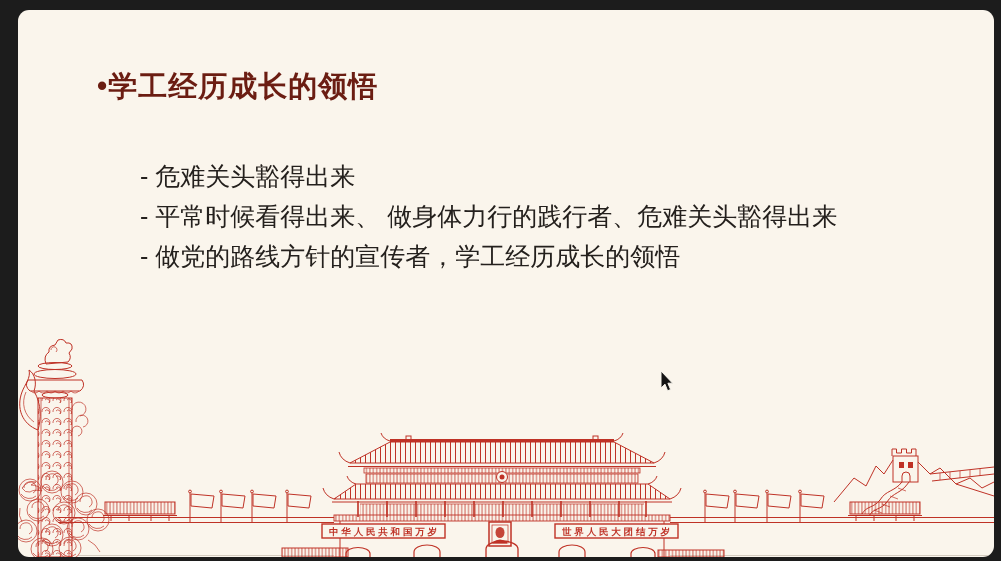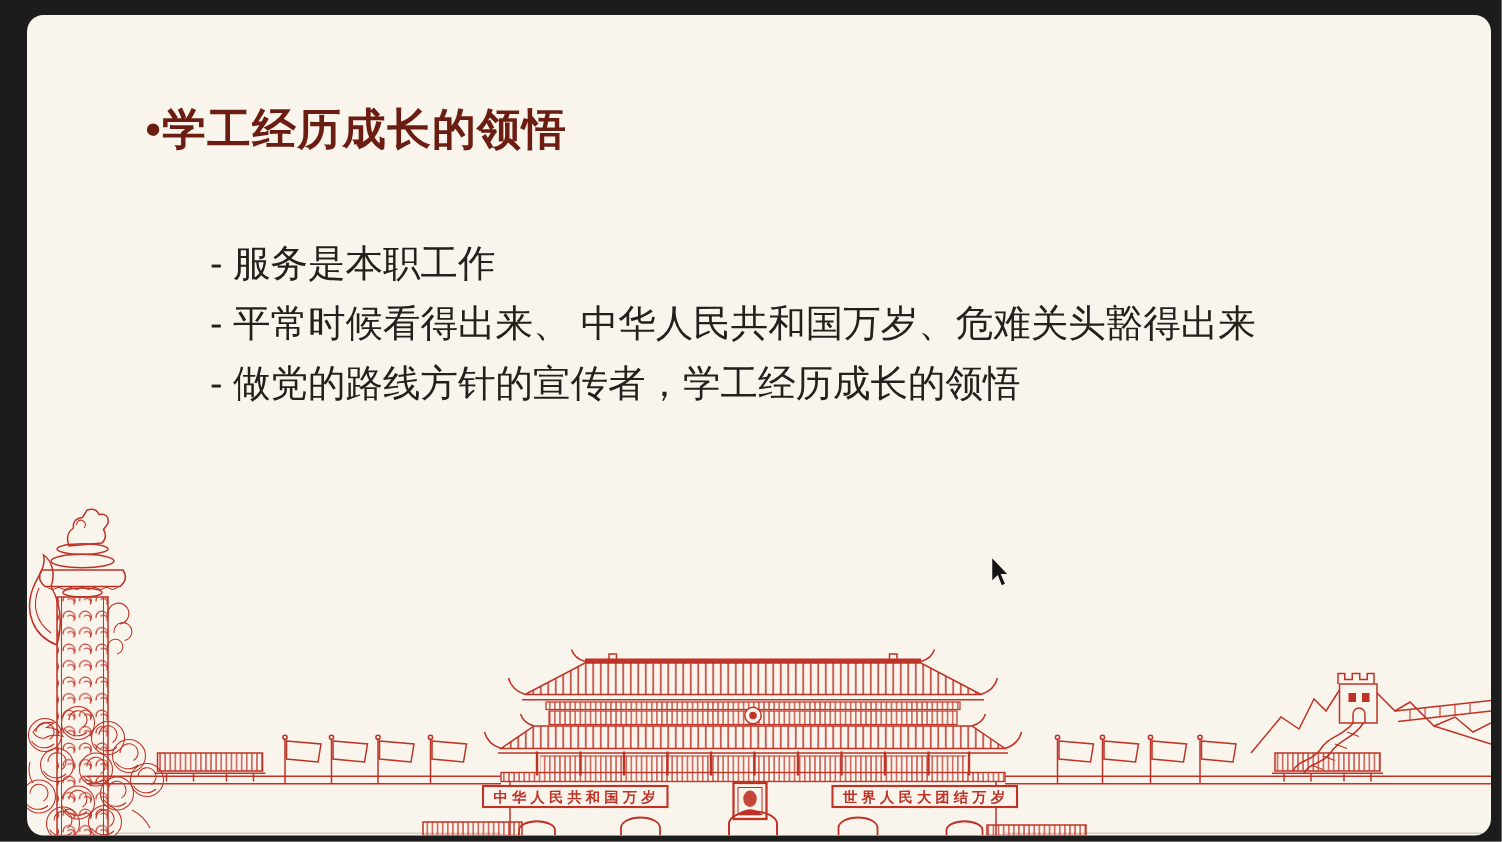--- a/index.html
+++ b/index.html
@@ -21,22 +21,22 @@
 </style>
 </head>
 <body>
 
 <div class="frame">
   <div class="slide">
 
     <div class="title">•学工经历成长的领悟</div>
 
     <div class="bullets">
-      <div>- 服务是本职工作</div>
-      <div>- 平常时候看得出来、 中华人民共和国万岁、危难关头豁得出来</div>
+      <div>- 危难关头豁得出来</div>
+      <div>- 平常时候看得出来、 做身体力行的践行者、危难关头豁得出来</div>
       <div>- 做党的路线方针的宣传者，学工经历成长的领悟</div>
     </div>
 
     <svg width="976" height="547" viewBox="0 0 976 547">
       <defs>
         <pattern id="hv5" width="5" height="8" patternUnits="userSpaceOnUse">
           <path d="M2.5,0V8" stroke="#bf3226" stroke-width="1"></path>
         </pattern>
         <pattern id="hv3" width="3.4" height="10" patternUnits="userSpaceOnUse">
           <path d="M1.7,0V10" stroke="#bf3226" stroke-width=".8"></path>

